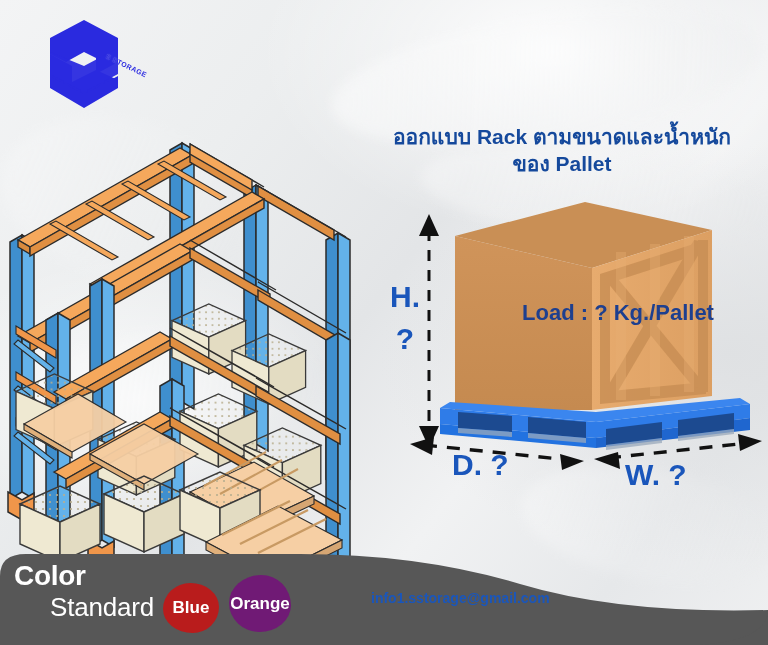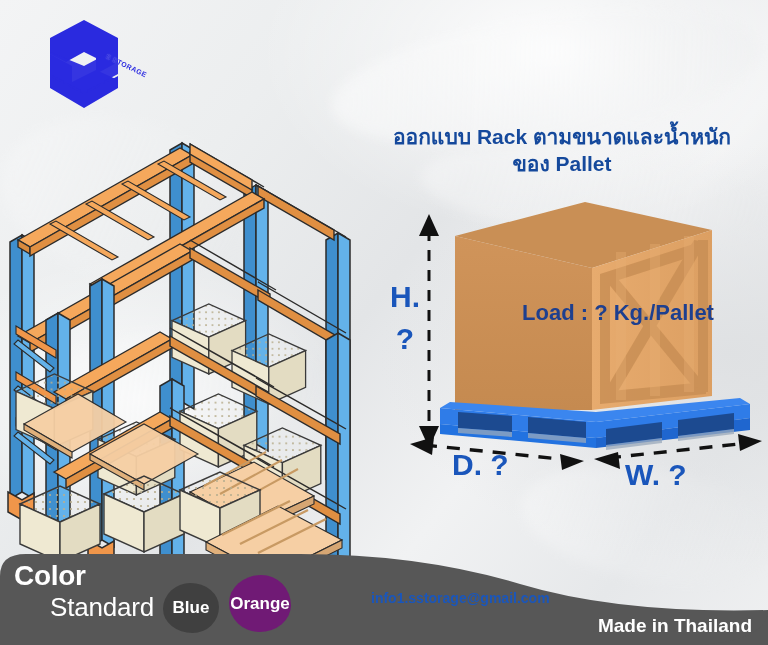--- a/index.html
+++ b/index.html
@@ -56,21 +56,21 @@
               font-size:22px;font-weight:bold;color:#1d3f8f;white-space:nowrap;}
 
   
   .footer{position:absolute;left:0;top:540px;width:768px;height:105px;}
   .color-txt{position:absolute;left:14px;top:562px;color:#fff;line-height:1.0;}
   .color-txt .c1{font-size:28px;font-weight:bold;letter-spacing:-.3px;}
   .color-txt .c2{font-size:26px;font-weight:normal;display:block;margin-top:4px;letter-spacing:-.2px;margin-left:36px;}
 
   .chip{position:absolute;display:flex;align-items:center;justify-content:center;
         color:#fff;font-weight:bold;font-size:17px;}
-  .chip-blue{left:163px;top:583px;width:56px;height:50px;background:#404040;
+  .chip-blue{left:163px;top:583px;width:56px;height:50px;background:#b91c1c;
              border-radius:49% 51% 47% 53% / 52% 48% 52% 48%;}
   .chip-orange{left:229px;top:575px;width:62px;height:57px;background:#701a75;
                border-radius:52% 48% 51% 49% / 49% 53% 47% 51%;}
 
   .email{position:absolute;left:371px;top:590px;font-size:14px;font-weight:bold;color:#1a56bb;}
   .made{position:absolute;left:430px;top:615px;width:322px;text-align:right;
         font-size:19px;font-weight:bold;color:#fff;}
 </style>
 </head>
 <body>
@@ -381,15 +381,14 @@
 
   <div class="color-txt">
     <span class="c1">Color</span>
     <span class="c2">Standard</span>
   </div>
 
   <div class="chip chip-blue">Blue</div>
   <div class="chip chip-orange">Orange</div>
 
   <div class="email">info1.sstorage@gmail.com</div>
-  <div class="made">Made in Thailand</div>
 
 </div>
 
 </body></html>

